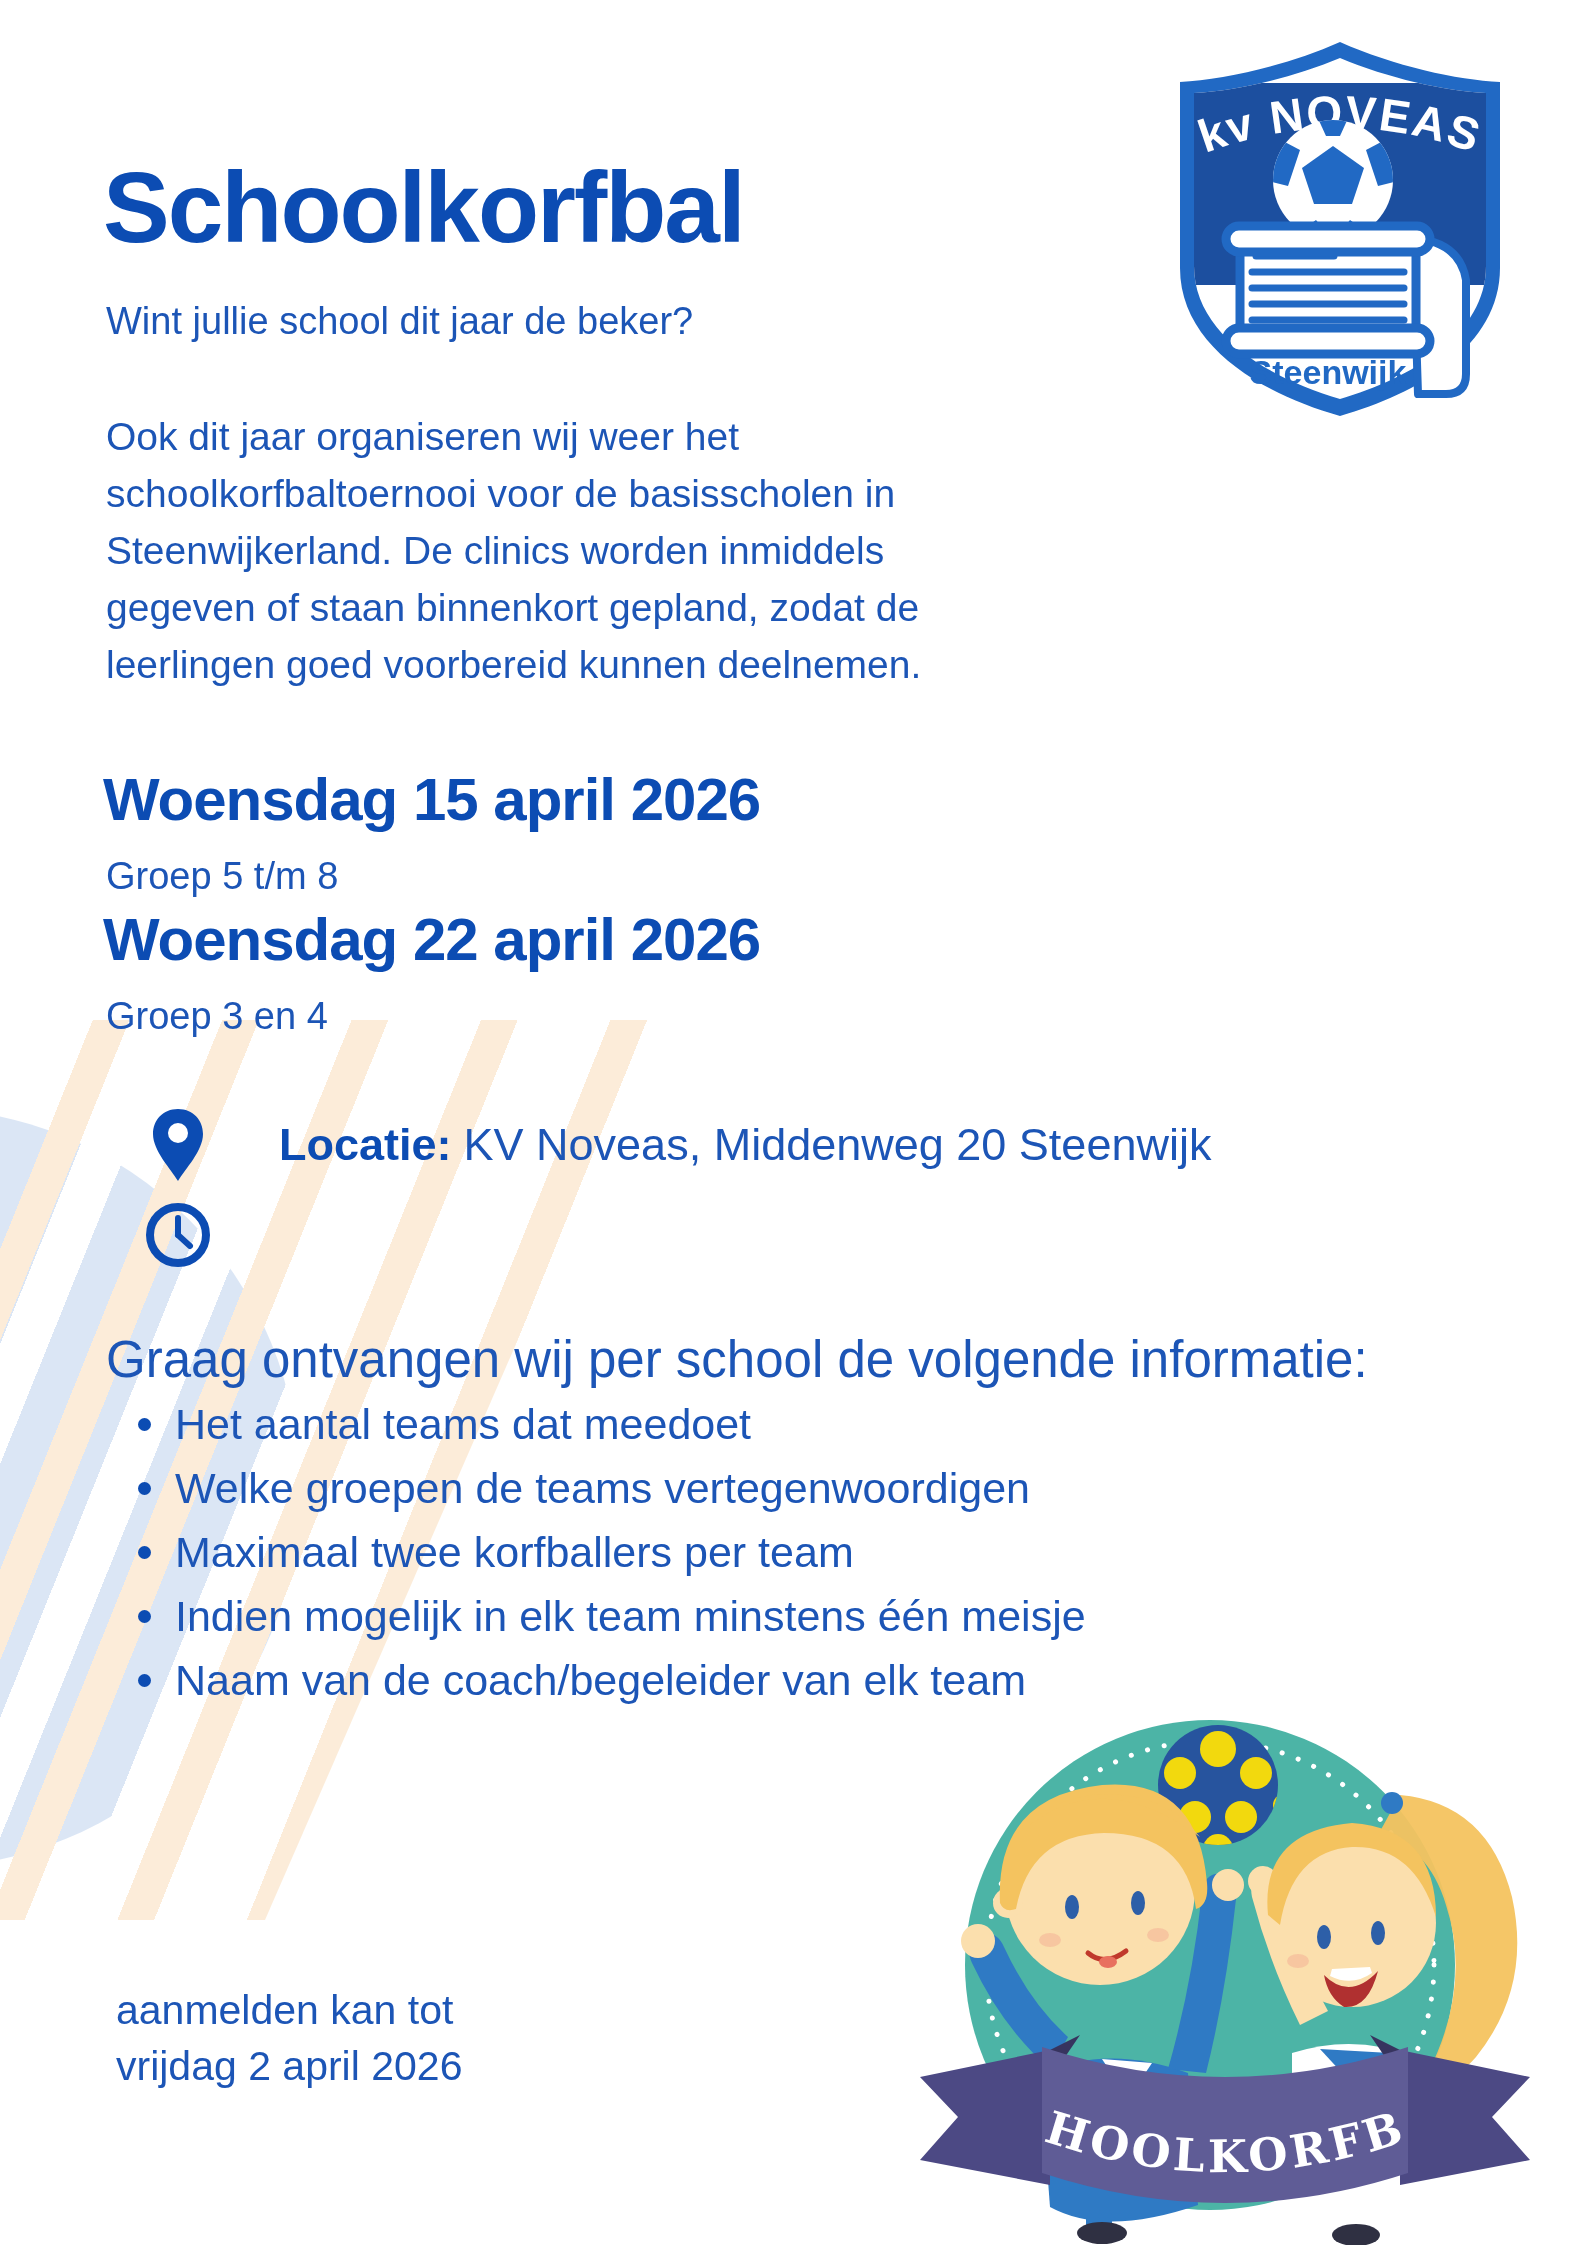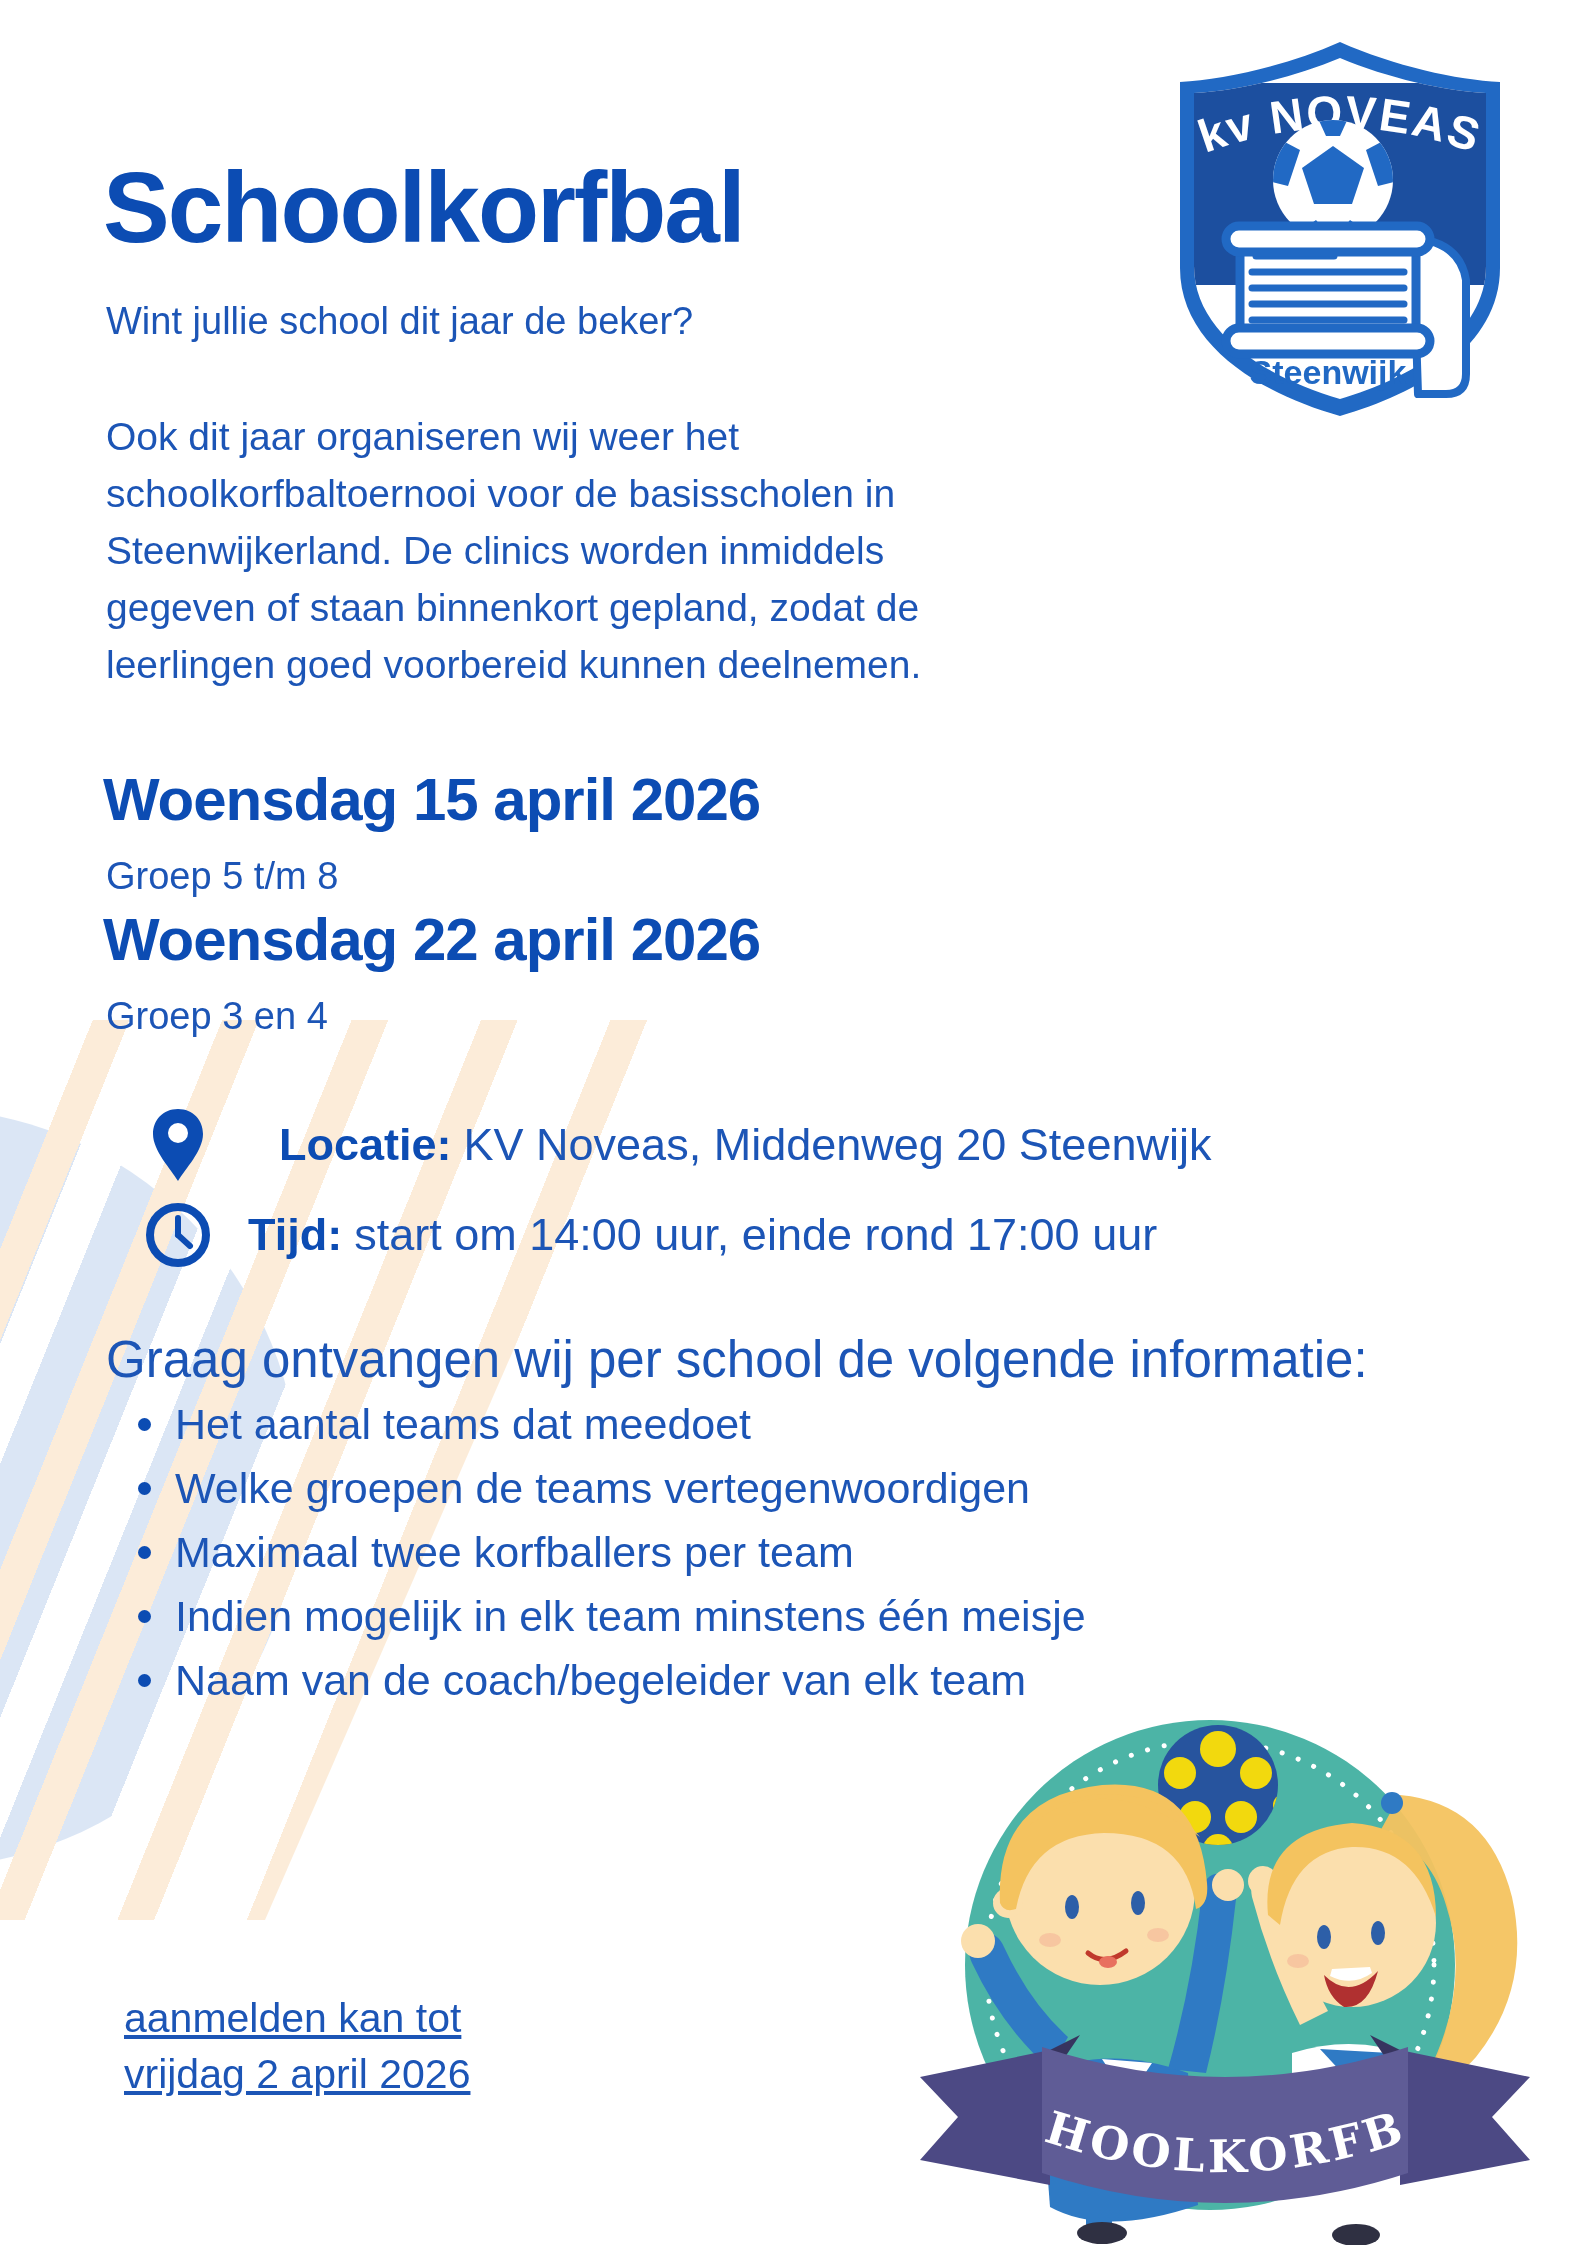--- a/index.html
+++ b/index.html
@@ -68,22 +68,22 @@
   }
   .info-list li{
     display:flex; align-items:center; height:64px;
     font-size:43px; color:var(--body-blue); white-space:nowrap;
   }
   .info-list .dot{
     width:13px; height:13px; border-radius:50%; background:var(--title-blue);
     margin-right:24px; flex:0 0 auto;
   }
   .deadline{
-    position:absolute; left:116px; top:1982px; margin:8px;
-    font-size:41px; line-height:56px; color:var(--body-blue);text-decoration:underline;
+    position:absolute; left:116px; top:1982px; margin:0;
+    font-size:41px; line-height:56px; color:var(--body-blue);
   }
   .deadline span{display:block; white-space:nowrap;}
   
   .logo{position:absolute; left:1128px; top:28px; width:430px; height:400px;}
   .illustration{position:absolute; left:900px; top:1645px; width:650px; height:600px;}
   svg text{font-family:"Liberation Sans","DejaVu Sans",sans-serif;}
   svg .slab{font-family:"DejaVu Serif","Liberation Serif",serif;}
 </style>
 </head>
 <body>
@@ -168,21 +168,20 @@
   </div>
 
   <div class="detail-row row-tijd">
     <span class="icon-box">
       <svg width="66" height="66" viewBox="0 0 66 66">
         <circle cx="33" cy="33" r="28" fill="none" stroke-width="8" style="stroke:var(--title-blue)"></circle>
         <line x1="33" y1="33" x2="33" y2="16" stroke-width="6" stroke-linecap="round" style="stroke:var(--title-blue)"></line>
         <line x1="33" y1="33" x2="45" y2="44" stroke-width="6" stroke-linecap="round" style="stroke:var(--title-blue)"></line>
       </svg>
     </span>
-    <p><strong>Tijd:</strong><span>start om 14:00 uur, einde rond 17:00 uur</span></p>
   </div>
 
   <p class="info-heading">Graag ontvangen wij per school de volgende informatie:</p>
   <ul class="info-list">
     <li>
         <span class="dot"></span>
         <span>Het aantal teams dat meedoet</span>
       </li>
     <li>
         <span class="dot"></span>

